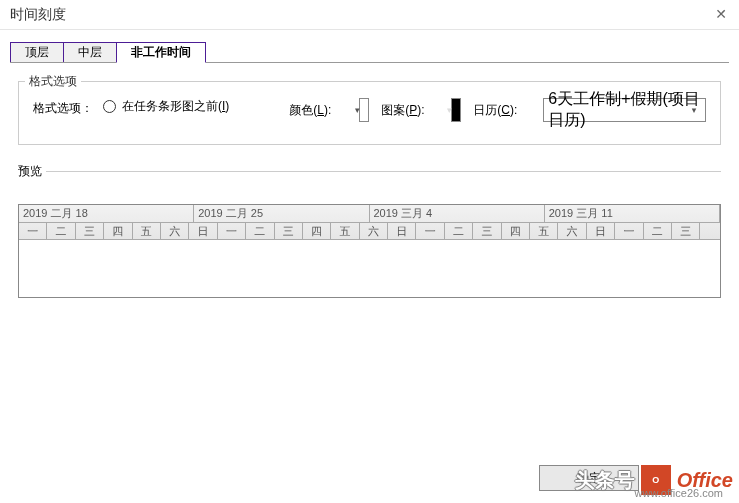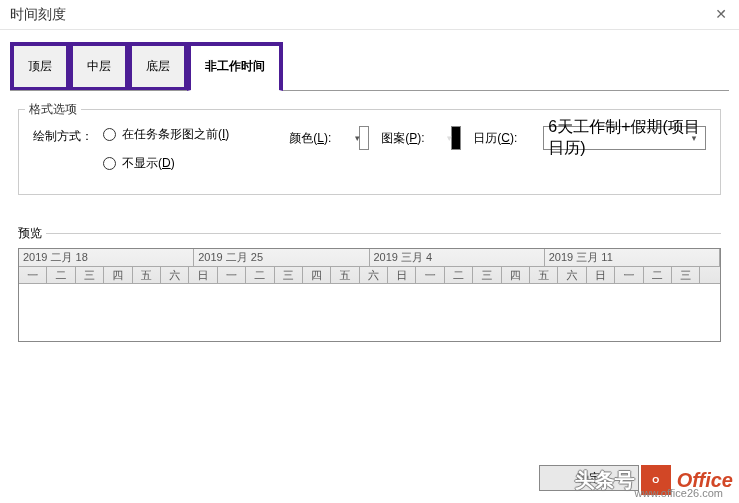--- a/index.html
+++ b/index.html
@@ -3,47 +3,47 @@
   <meta charset="utf-8">
   <style>
     * { box-sizing: border-box; margin: 0; padding: 0; }
     body { font-family: "Microsoft YaHei", "SimSun", sans-serif; font-size: 12px; background: #fff; width: 739px; height: 503px; overflow: hidden; position: relative; }
     
     .titlebar { height: 30px; background: #fff; border-bottom: 1px solid #e5e5e5; display: flex; align-items: center; padding: 0 10px; position: relative; }
     .titlebar-title { color: #333; font-size: 14px; }
     .close-btn { position: absolute; right: 8px; top: 4px; width: 20px; height: 20px; display: flex; align-items: center; justify-content: center; font-size: 14px; color: #666; cursor: pointer; }
     
     .tabs { display: flex; padding: 12px 10px 0 10px; }
-    .tab { padding: 12px 14px; border: 4px solid #4c1d95; background: #f0f0f0; margin-right: -1px; cursor: pointer; position: relative; }
+    .tab { padding: 1px 14px; border: 1px solid #4c1d95; background: #f0f0f0; margin-right: -1px; cursor: pointer; position: relative; }
     .tab.active { background: #fff; border-bottom: 1px solid #fff; z-index: 2; font-weight: bold; }
     .tab-line { border-bottom: 1px solid #999; margin: -1px 10px 0 10px; position: relative; z-index: 1; }
     
     .content { padding: 18px 18px 0 18px; }
     
-    .fieldset { border: 1px solid #ccc; padding: 16px 14px 22px 14px; margin-bottom: 38px; position: relative; }
+    .fieldset { border: 1px solid #ccc; padding: 16px 14px 22px 14px; margin-bottom: 26px; position: relative; }
     .fieldset-legend { position: absolute; top: -9px; left: 6px; background: #fff; padding: 0 4px; color: #333; }
     
     .format-row { display: flex; align-items: flex-start; gap: 30px; }
     .draw-col { display: flex; gap: 10px; }
     .draw-label { padding-top: 2px; }
     .radio-group { display: flex; flex-direction: column; gap: 12px; }
     .radio-item { display: flex; align-items: center; gap: 6px; cursor: pointer; }
     .radio-circle { width: 13px; height: 13px; border: 1px solid #333; border-radius: 50%; display: flex; align-items: center; justify-content: center; }
     .radio-circle.checked::after { content: ''; width: 7px; height: 7px; background: #000; border-radius: 50%; }
     .underline { text-decoration: underline; }
     
     .right-col { flex: 1; display: flex; flex-direction: row; gap: 12px; margin-left: 30px; }
     .field-row { display: flex; align-items: center; gap: 10px; }
     .field-label { width: 60px; text-align: left; }
     .combo { flex: 1; height: 24px; border: 1px solid #888; background: #fff; display: flex; align-items: center; padding: 0 4px; position: relative; }
     .combo.black { background: #000; }
     .combo-arrow { position: absolute; right: 2px; top: 2px; bottom: 2px; width: 18px; display: flex; align-items: center; justify-content: center; font-size: 9px; color: #555; }
     .combo-text { font-size: 16px; }
     
-    .preview-section { position: relative; border-top: 1px solid #ccc; margin: 0 0 0 0; padding-top: 8px; }
+    .preview-section { position: relative; border-top: 1px solid #ccc; margin: 0 0 0 0; padding-top: 26px; }
     .preview-legend { position: absolute; top: -9px; left: 0; background: #fff; padding: 0 4px 0 0; }
     
     .preview-box { border: 1px solid #888; margin-top: 6px; height: 94px; overflow: hidden; }
     .timeline-header { background: linear-gradient(#f2f2f2, #e6e6e6); border-bottom: 1px solid #aaa; }
     .date-row { display: flex; height: 17px; }
     .date-cell { border-right: 1px solid #aaa; padding: 1px 4px; color: #555; font-size: 11px; white-space: nowrap; overflow: hidden; }
     .day-row { display: flex; height: 17px; border-top: 1px solid #aaa; }
     .day-cell { width: 28.4px; border-right: 1px solid #aaa; text-align: center; color: #555; font-size: 11px; line-height: 16px; flex-shrink: 0; }
     .preview-body { height: 90px; background: #fff; }
     
@@ -60,40 +60,35 @@
 <body>
 
 <div class="titlebar">
   <span class="titlebar-title">时间刻度</span>
   <div class="close-btn">✕</div>
 </div>
 
 <div class="tabs">
   <div class="tab">顶层</div>
   <div class="tab">中层</div>
-  <div class="tab">底层</div>
   <div class="tab active">非工作时间</div>
 </div>
 <div class="tab-line"></div>
 
 <div class="content">
 
   <div class="fieldset">
     <div class="fieldset-legend">格式选项</div>
     <div class="format-row">
       <div class="draw-col">
-        <div class="draw-label">绘制方式：</div>
+        <div class="draw-label">格式选项：</div>
         <div class="radio-group">
           <div class="radio-item">
             <span class="radio-circle"></span>
             <span><span>在任务条形图之前(</span><span class="underline">I</span><span>)</span></span>
-          </div>
-          <div class="radio-item">
-            <span class="radio-circle"></span>
-            <span><span>不显示(</span><span class="underline">D</span><span>)</span></span>
           </div>
         </div>
       </div>
 
       <div class="right-col">
         <div class="field-row">
           <div class="field-label"><span>颜色(</span><span class="underline">L</span><span>):</span></div>
           <div class="combo">
             <span class="combo-arrow">▾</span>
           </div>

